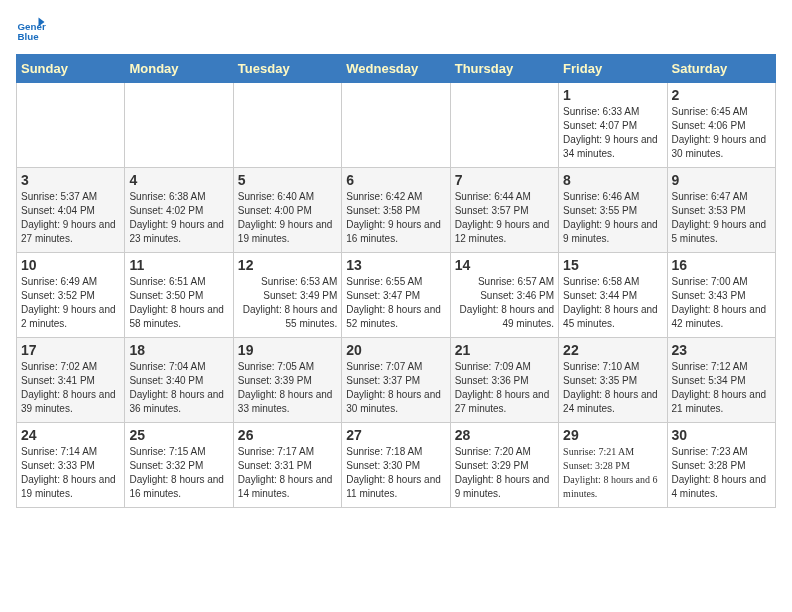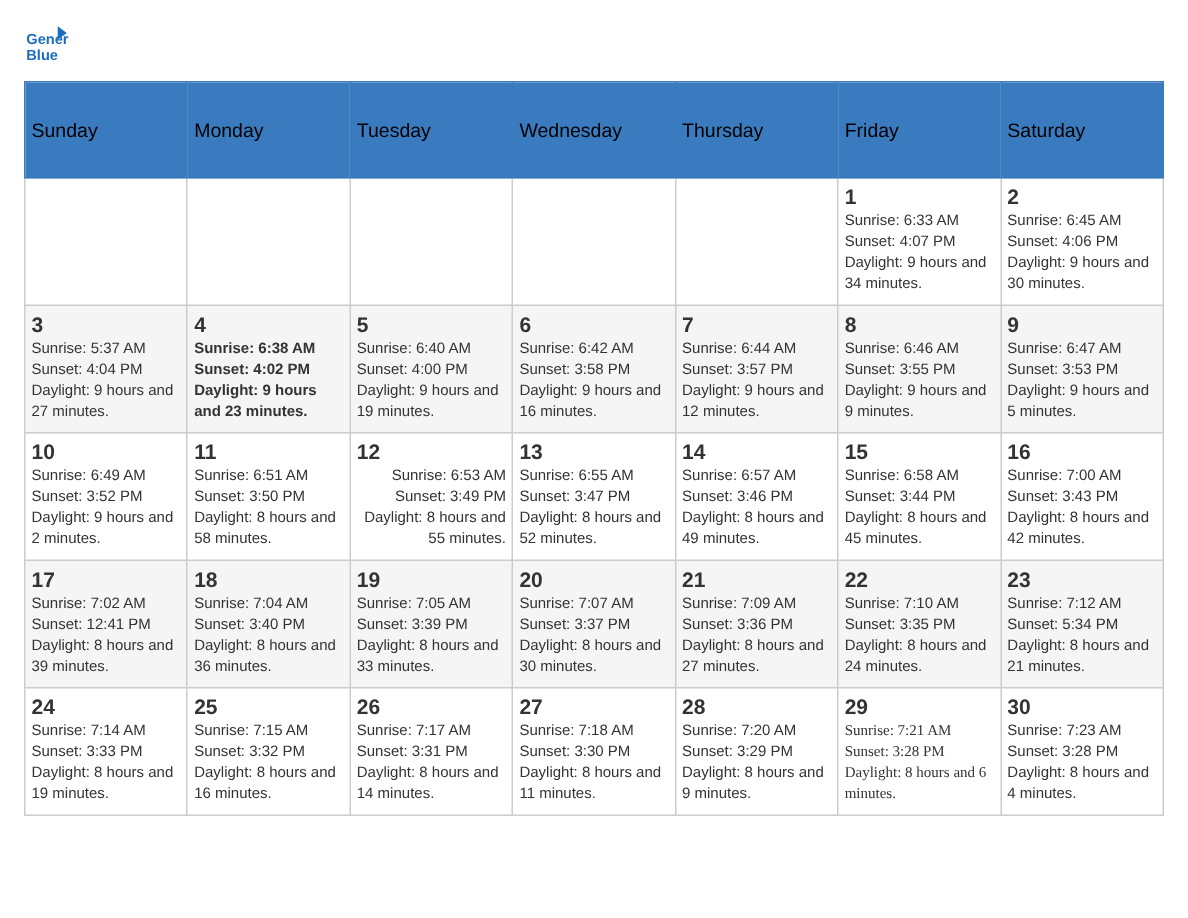--- a/index.html
+++ b/index.html
@@ -38,25 +38,25 @@
       color: #333;
       font-weight: bold;
     }
     table {
       width: 100%;
       border-collapse: collapse;
       font-size: 11px;
     }
     thead th {
       background: #3a7bbf;
-      color: #000000;
-      padding: 24px 4px;
+      color: #fef9c3;
+      padding: 6px 4px;
       text-align: left;
       font-size: 13px;
-      font-weight: normal;
+      font-weight: bold;
       border: 1px solid #3a7bbf;
     }
     tbody td {
       border: 1px solid #ccc;
       vertical-align: top;
       padding: 4px;
       height: 85px;
       width: 108px;
       background: #fff;
     }
@@ -138,21 +138,21 @@
       </tr>
       <tr>
         <td>
           <span class="day-number">3</span>
           <div class="day-info" style="white-space: pre-line;">Sunrise: 5:37 AM
 Sunset: 4:04 PM
 Daylight: 9 hours and 27 minutes.</div>
         </td>
         <td>
           <span class="day-number">4</span>
-          <div class="day-info" style="white-space: pre-line; font-weight: bold;">Sunrise: 6:38 AM
+          <div class="day-info" style="white-space: pre-line;">Sunrise: 6:38 AM
 Sunset: 4:02 PM
 Daylight: 9 hours and 23 minutes.</div>
         </td>
         <td>
           <span class="day-number">5</span>
           <div class="day-info" style="white-space: pre-line;">Sunrise: 6:40 AM
 Sunset: 4:00 PM
 Daylight: 9 hours and 19 minutes.</div>
         </td>
         <td>
@@ -200,42 +200,42 @@
 Daylight: 8 hours and 55 minutes.</div>
         </td>
         <td>
           <span class="day-number">13</span>
           <div class="day-info" style="white-space: pre-line;">Sunrise: 6:55 AM
 Sunset: 3:47 PM
 Daylight: 8 hours and 52 minutes.</div>
         </td>
         <td>
           <span class="day-number">14</span>
-          <div class="day-info" style="white-space: pre-line;">Sunrise: 6:57 AM
+          <div class="day-info" style="white-space: pre-line; text-align: right;">Sunrise: 6:57 AM
 Sunset: 3:46 PM
 Daylight: 8 hours and 49 minutes.</div>
         </td>
         <td>
           <span class="day-number">15</span>
           <div class="day-info" style="white-space: pre-line;">Sunrise: 6:58 AM
 Sunset: 3:44 PM
 Daylight: 8 hours and 45 minutes.</div>
         </td>
         <td>
           <span class="day-number">16</span>
           <div class="day-info" style="white-space: pre-line;">Sunrise: 7:00 AM
 Sunset: 3:43 PM
 Daylight: 8 hours and 42 minutes.</div>
         </td>
       </tr>
       <tr>
         <td>
           <span class="day-number">17</span>
           <div class="day-info" style="white-space: pre-line;">Sunrise: 7:02 AM
-Sunset: 12:41 PM
+Sunset: 3:41 PM
 Daylight: 8 hours and 39 minutes.</div>
         </td>
         <td>
           <span class="day-number">18</span>
           <div class="day-info" style="white-space: pre-line;">Sunrise: 7:04 AM
 Sunset: 3:40 PM
 Daylight: 8 hours and 36 minutes.</div>
         </td>
         <td>
           <span class="day-number">19</span>

